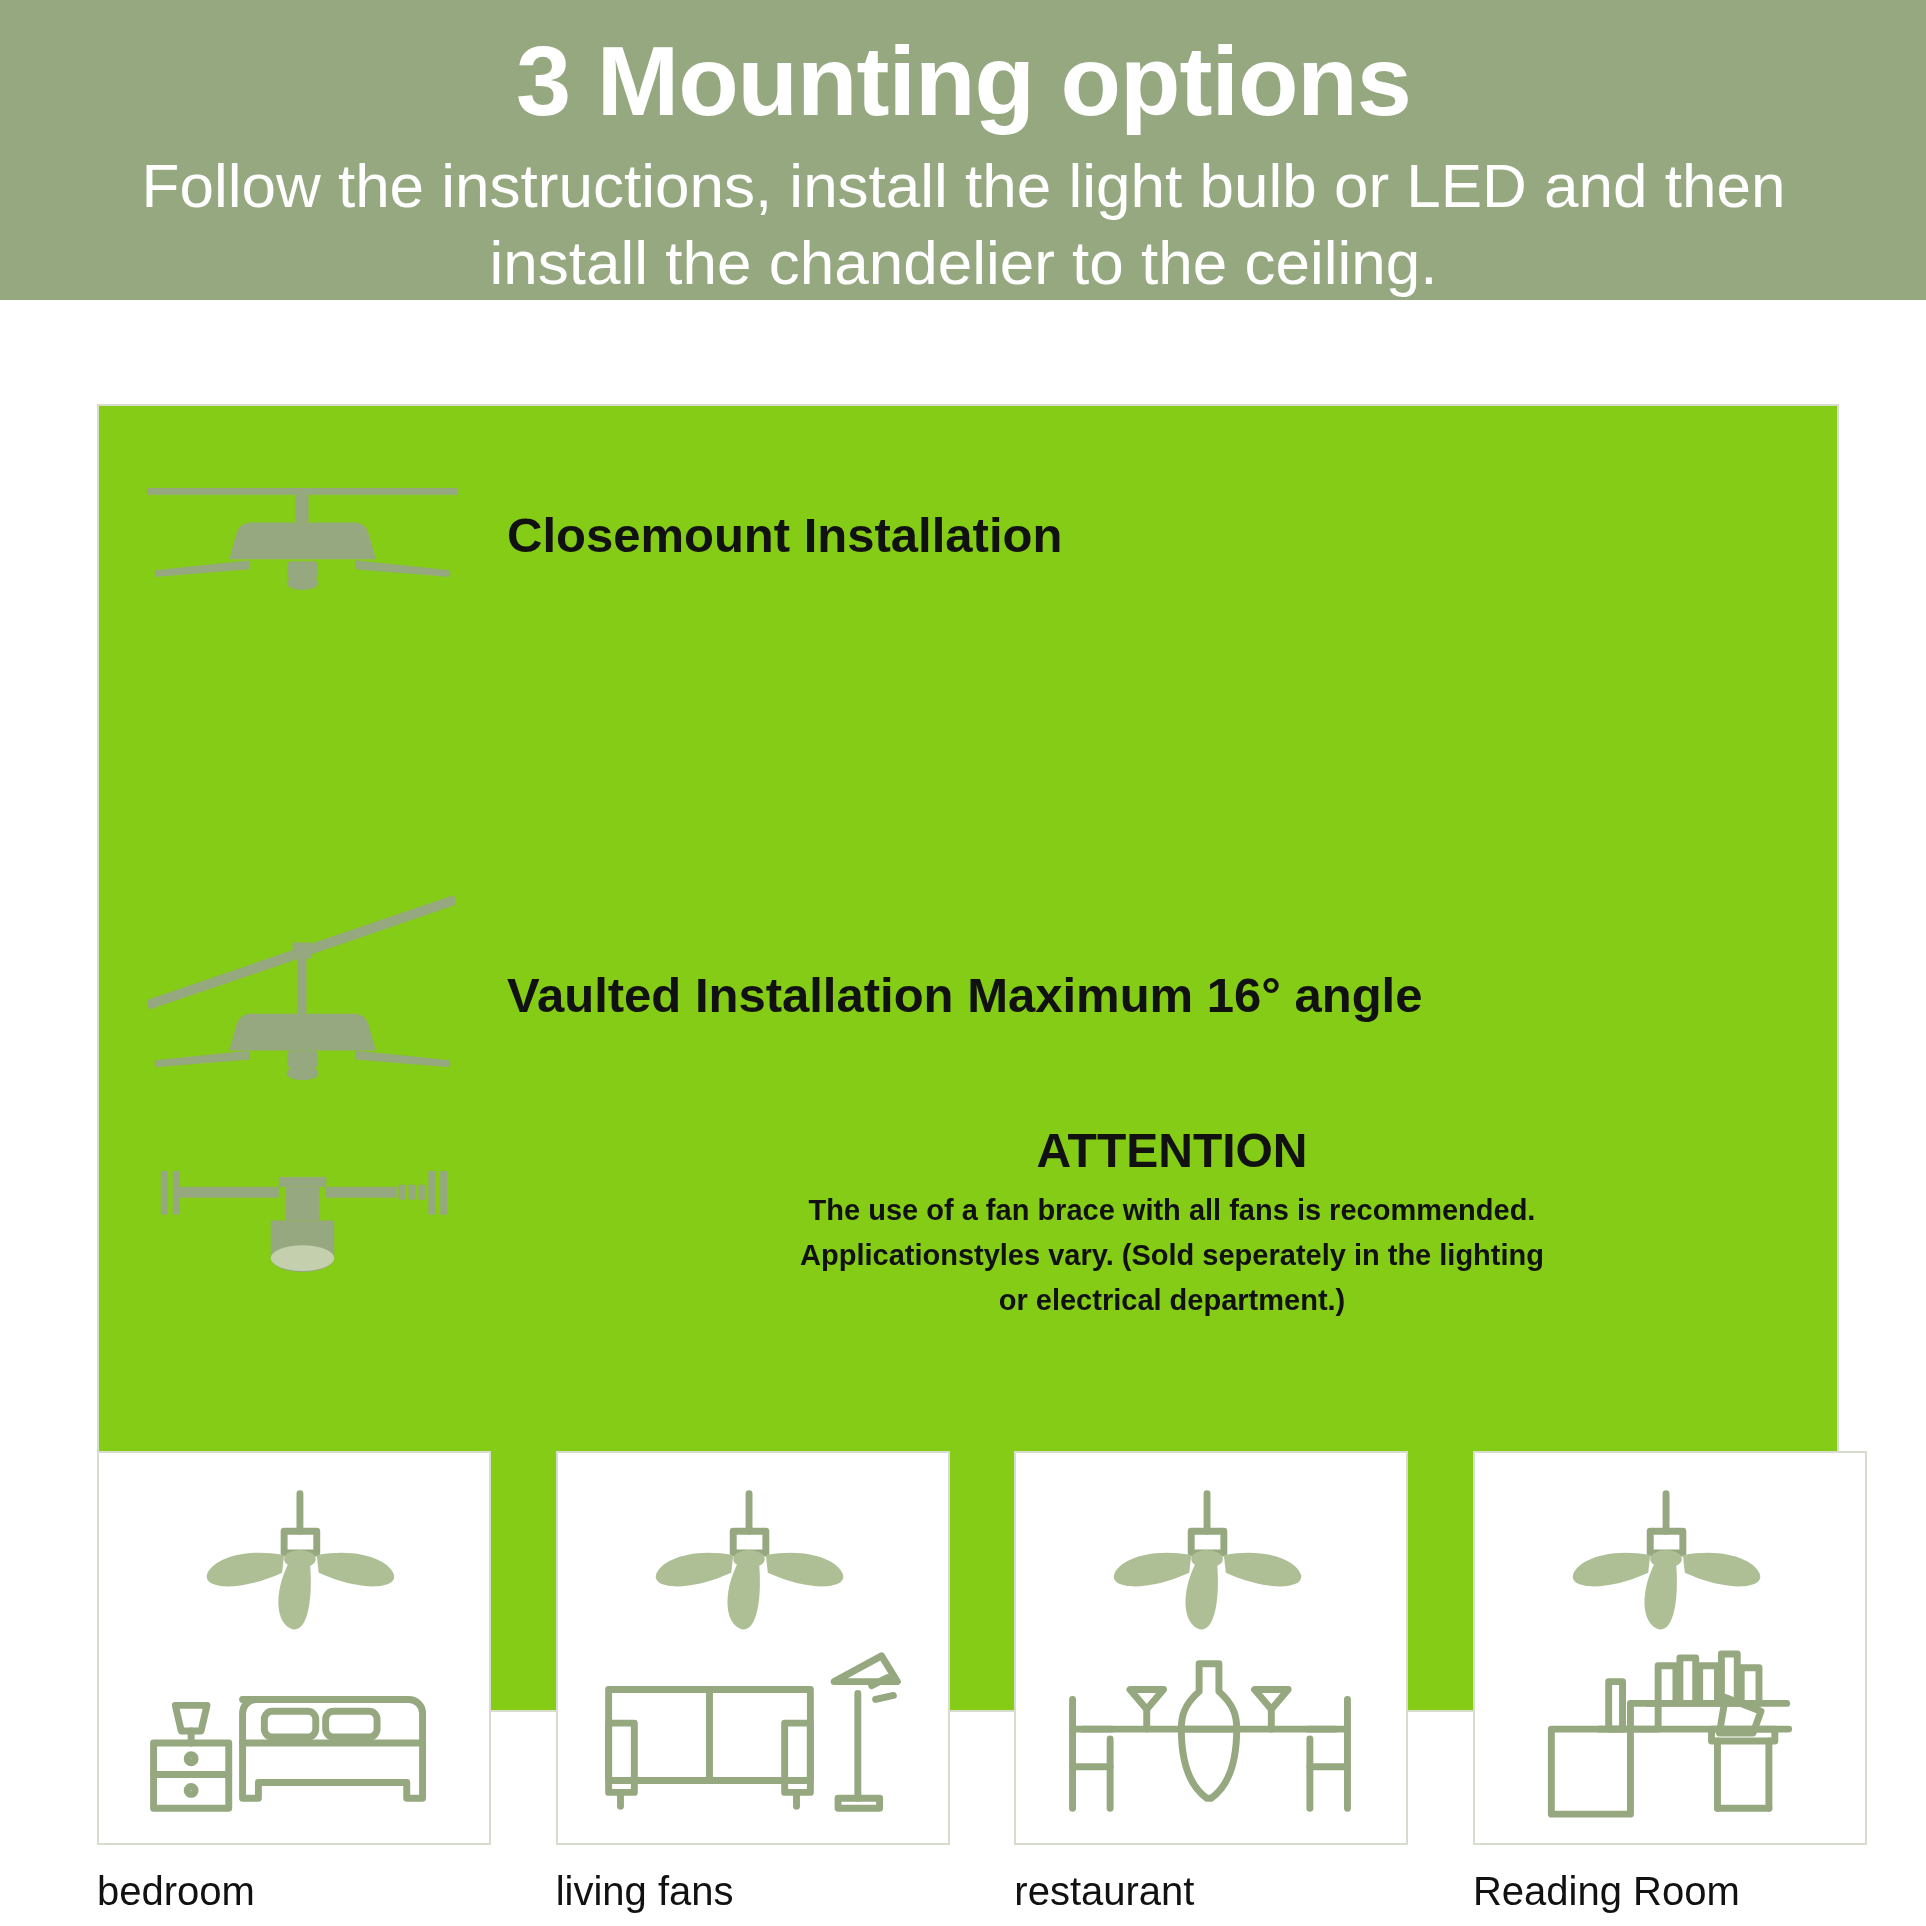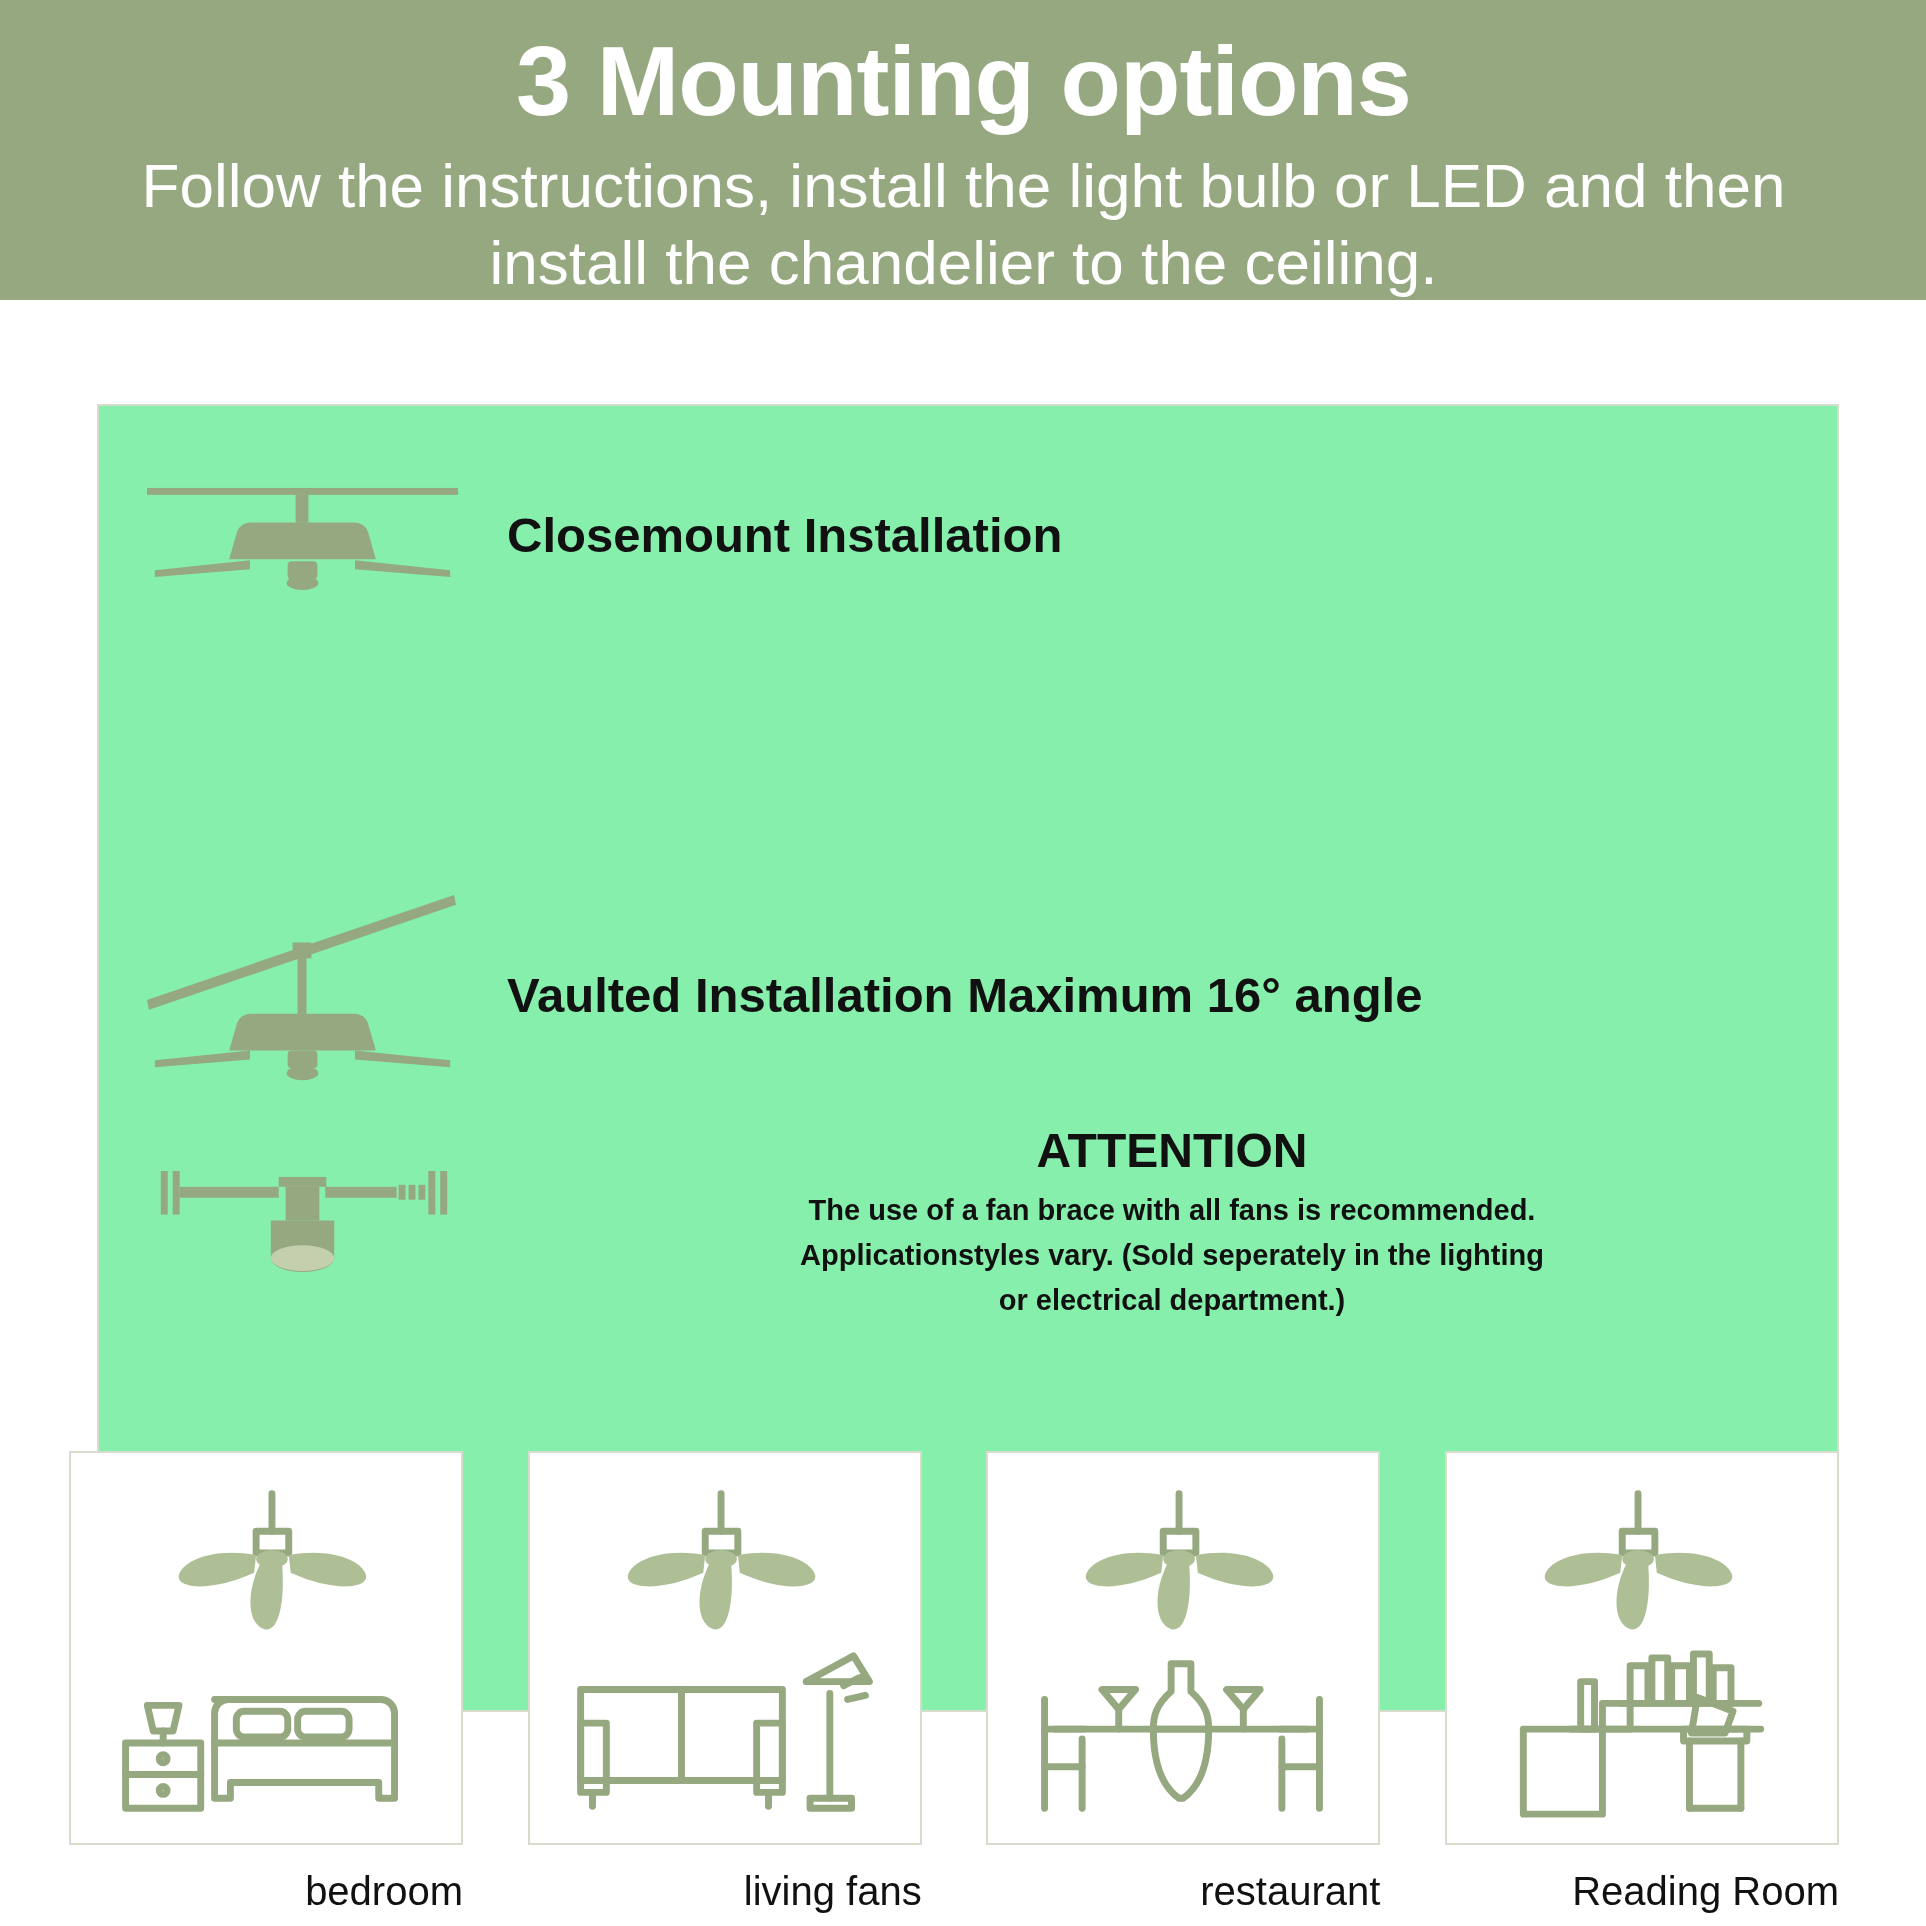--- a/index.html
+++ b/index.html
@@ -51,21 +51,21 @@
   }
 
   
   .panel {
     position: absolute;
     left: 97px;
     top: 404px;
     width: 1742px;
     height: 1308px;
     border: 2px solid #d7ddcc;
-    background: #86efac;
+    background: #84cc16;
   }
 
   .option-row {
     position: absolute;
     left: 0;
     width: 100%;
     display: flex;
     align-items: center;
   }
   .opt-1 { top: 40px;  height: 178px; }
@@ -108,21 +108,21 @@
     left: 97px;
     top: 1451px;
     width: 1742px;
     display: flex;
     justify-content: space-between;
   }
   .room {
     width: 366px;
     display: flex;
     flex-direction: column;
-    align-items: flex-end;
+    align-items: flex-start;
   }
   .room-box {
     width: 394px;
     height: 394px;
     border: 2px solid #d7ddcc;
     background: #fff;
     display: flex;
     align-items: center;
     justify-content: center;
   }

